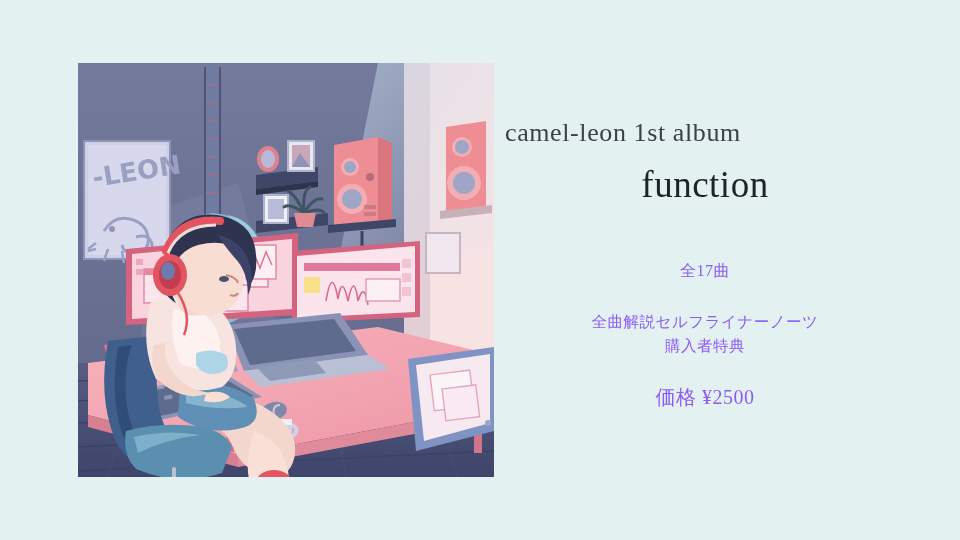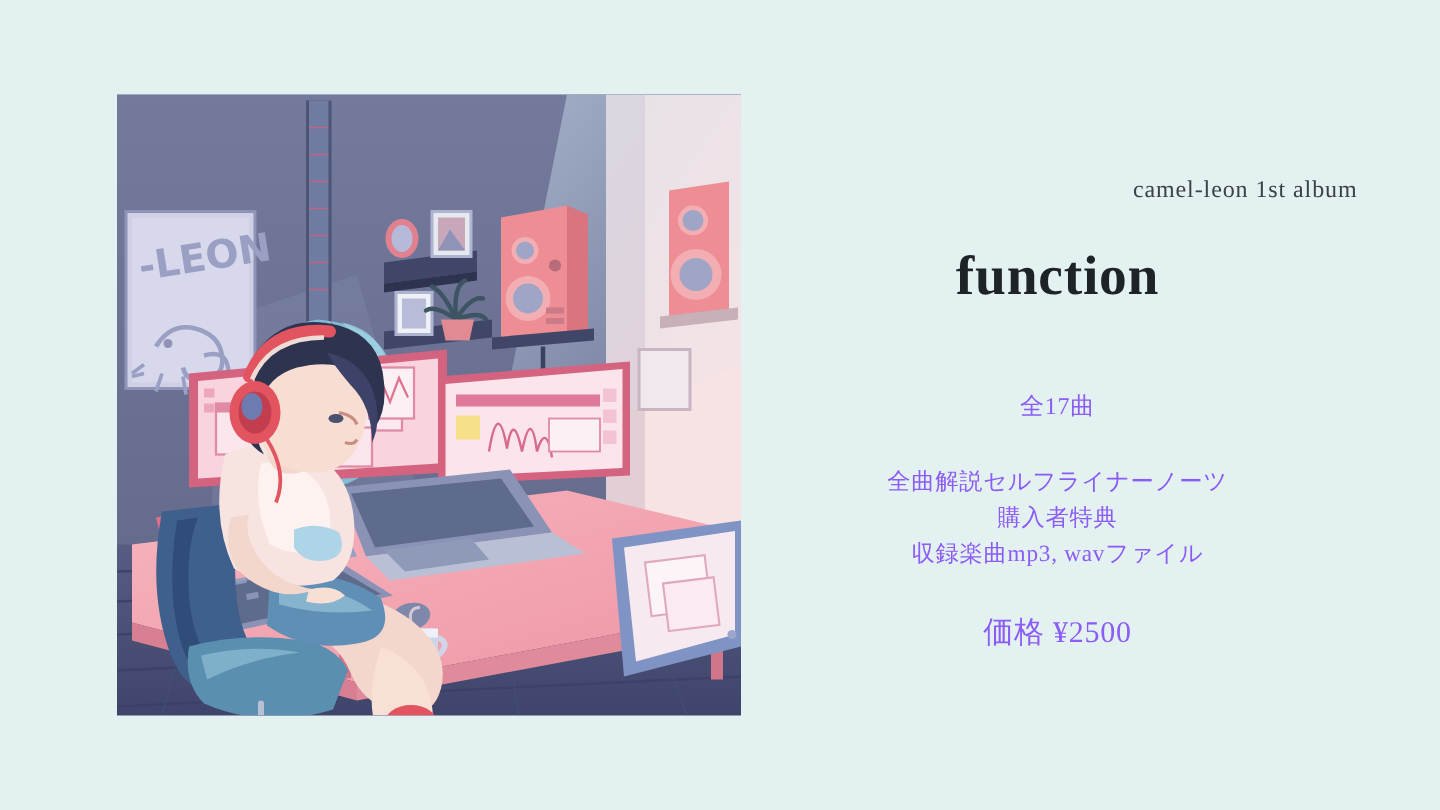--- a/index.html
+++ b/index.html
@@ -38,37 +38,36 @@
     left: 505px;
     top: 63px;
     width: 400px;
     height: 414px;
   }
   .kicker {
     position: absolute;
     left: 0;
     top: 55px;
     width: 400px;
-    text-align: right;
-    font-size: 16px;
+    text-align: left;
+    font-size: 26px;
     letter-spacing: 0.6px;
     color: #3a4247;
     white-space: nowrap;
   }
   .album-title {
     position: absolute;
     left: 0;
     top: 100px;
     width: 400px;
     text-align: center;
     font-size: 37px;
     letter-spacing: 0.5px;
     color: #1d2326;
     white-space: nowrap;
-    font-weight: bold;
   }
   .detail-block {
     position: absolute;
     left: 0;
     top: 198px;
     width: 400px;
     text-align: center;
     color: #8b5cf6;
   }
   .tracks {
@@ -360,19 +359,18 @@
     <div class="kicker">camel-leon 1st album</div>
 
     <div class="album-title">function</div>
 
     <div class="detail-block">
       <p class="tracks">全17曲</p>
 
       <div class="bonus">
         <div>全曲解説セルフライナーノーツ</div>
         <div>購入者特典</div>
-        <div>収録楽曲mp3, wavファイル</div>
       </div>
 
       <p class="price">価格 ¥2500</p>
     </div>
   </div>
 </div>
 
 </body></html>

